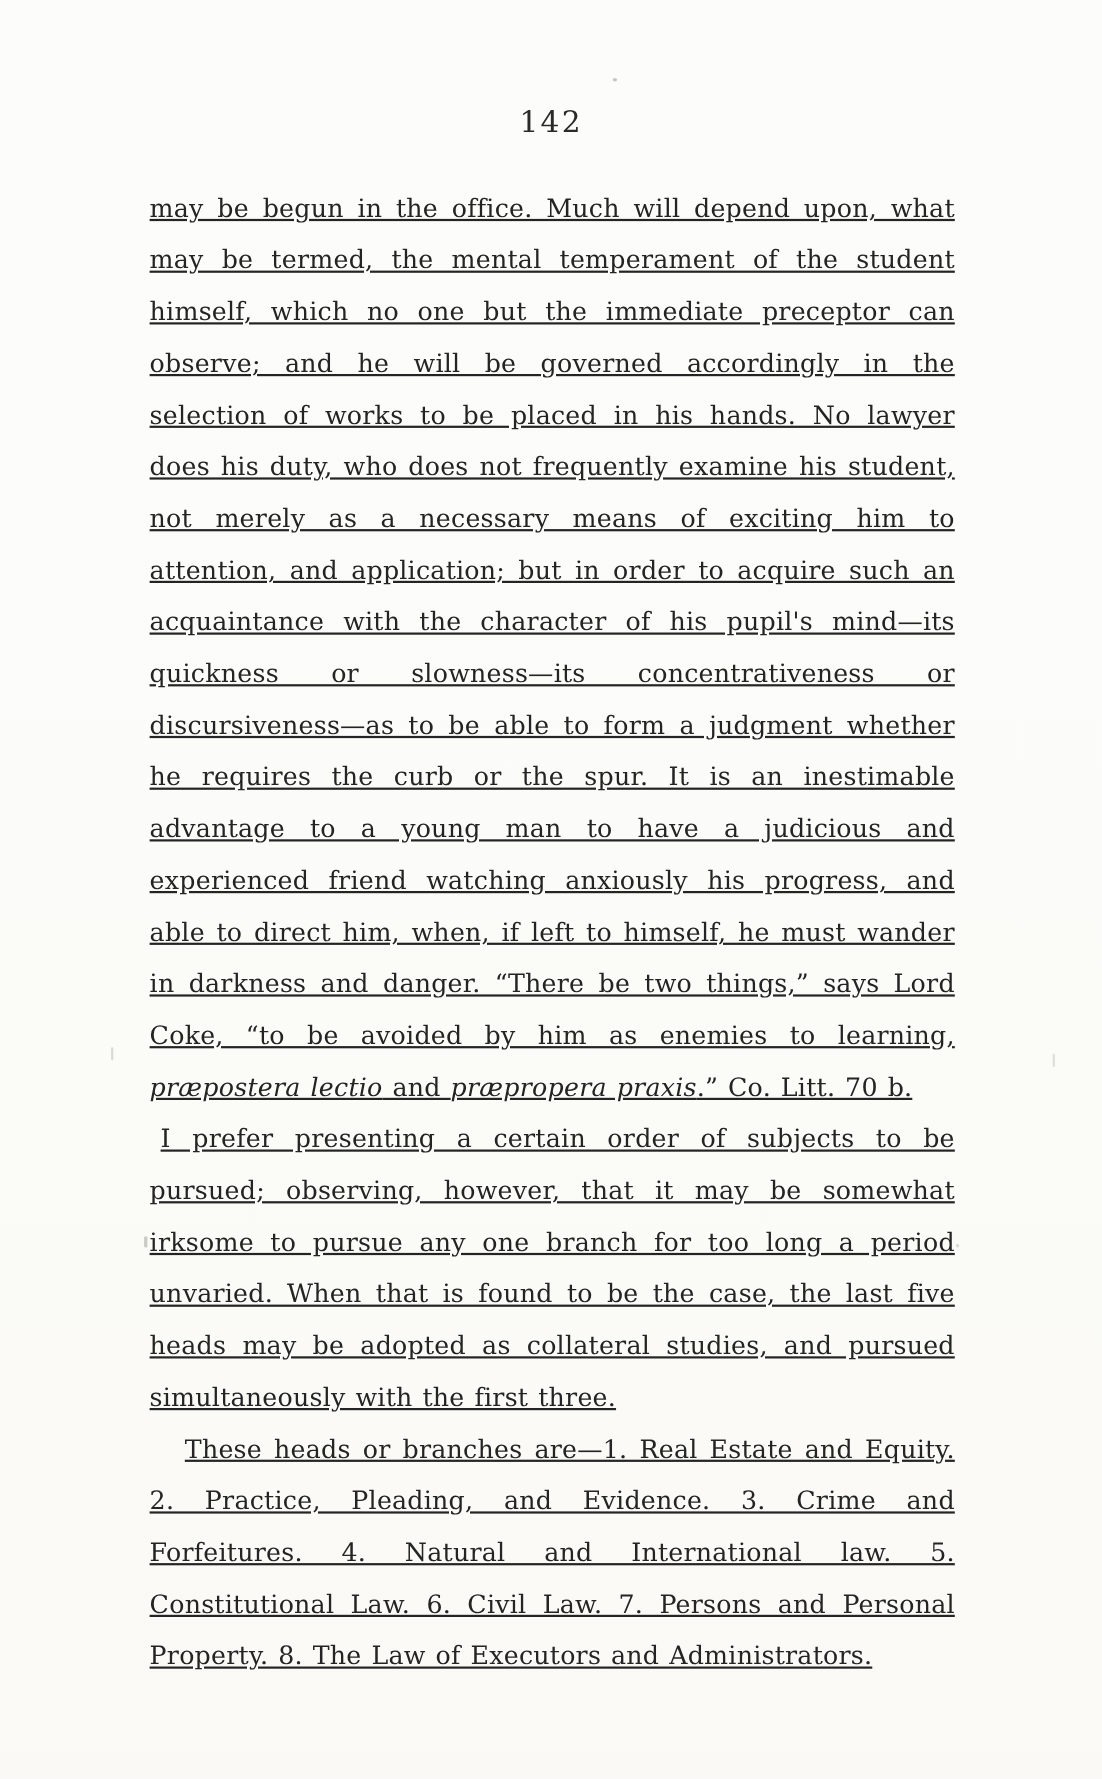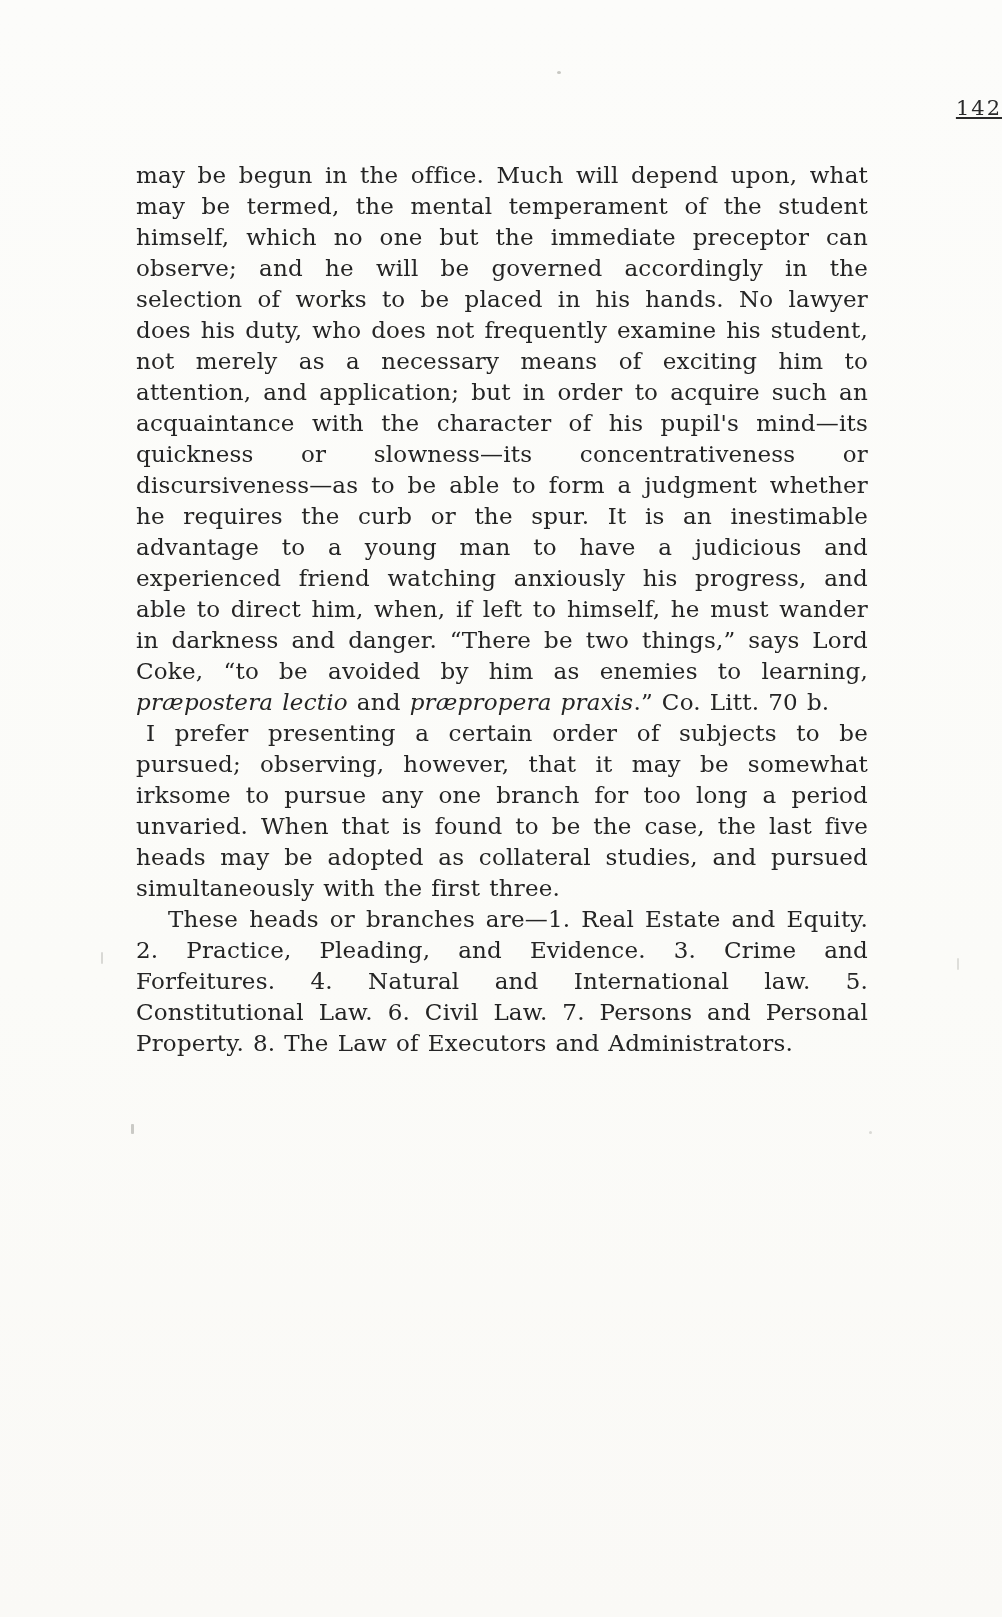--- a/index.html
+++ b/index.html
@@ -15,34 +15,34 @@
     font-family: "DejaVu Serif", "Liberation Serif", serif;
     color: #242424;
   }
   .sheet {
     position: absolute;
     inset: 0;
     background: linear-gradient(180deg, #fcfcfa 0%, #fbfbf8 60%, #faf9f6 100%);
   }
   .page-number {
     margin-top: 96px;
-    text-align: right;
-    font-size: 21px;
+    text-align: center;
+    font-size: 27px;
     letter-spacing: 2px;
     color: #2a2a2a;
-    text-decoration: underline;
   }
   .text-block {
     margin: 40px auto 0 136px;
     width: 732px;
     font-size: 23px;
-    line-height: 31px;
+    line-height: 47px;
     text-align: justify;
     letter-spacing: 0.2px;
     word-spacing: 1.5px;
+    text-decoration: underline;
   }
   .para {
     margin: 0;
   }
   .para.no-indent   { text-indent: 0; }
   .para.tiny-indent { text-indent: 10px; }
   .para.indent      { text-indent: 32px; }
   .ital { font-style: italic; }
   
   .speck {

